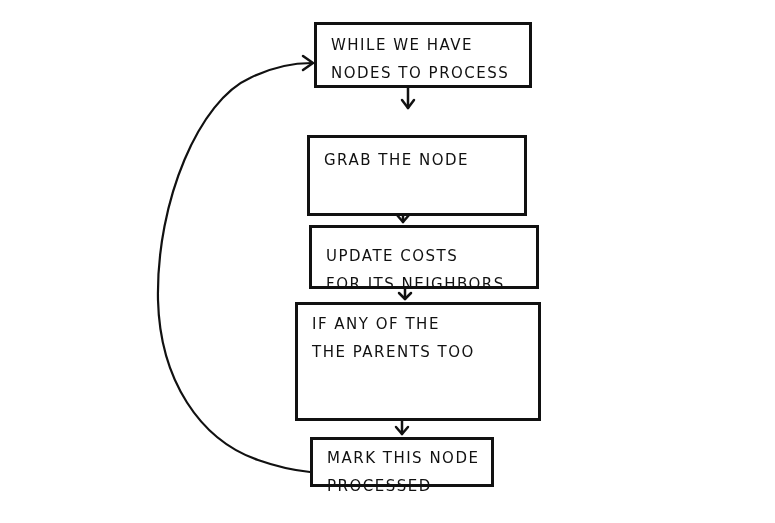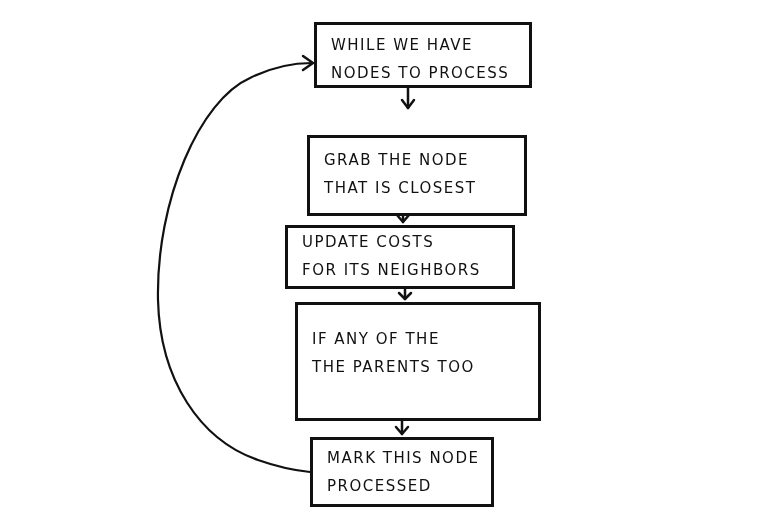--- a/index.html
+++ b/index.html
@@ -32,29 +32,28 @@
   </g>
 </svg>
 
 <div class="box" style="left:314px;top:22px;width:218px;height:66px;padding-top:6px;">
   <span>While we have</span>
   <span>nodes to process</span>
 </div>
 
 <div class="box" style="left:307px;top:111px;width:220px;height:81px;margin-top:24px;">
   <span>Grab the node</span>
-  <span>that is closest</span>
 </div>
 
-<div class="box" style="left:285px;top:225px;width:230px;height:64px;padding-top:0;">
+<div class="box" style="left:309px;top:225px;width:230px;height:64px;padding-top:14px;">
   <span>Update costs</span>
   <span>for its neighbors</span>
 </div>
 
-<div class="box" style="left:295px;top:302px;width:246px;height:119px;padding-top:20px;">
+<div class="box" style="left:295px;top:302px;width:246px;height:119px;padding-top:5px;">
   <span>If any of the</span>
   <span>the parents too</span>
 </div>
 
-<div class="box" style="left:310px;top:437px;width:184px;height:70px;padding-top:4px;">
+<div class="box" style="left:310px;top:437px;width:184px;height:50px;padding-top:4px;">
   <span>Mark this node</span>
   <span>processed</span>
 </div>
 
 </body></html>

